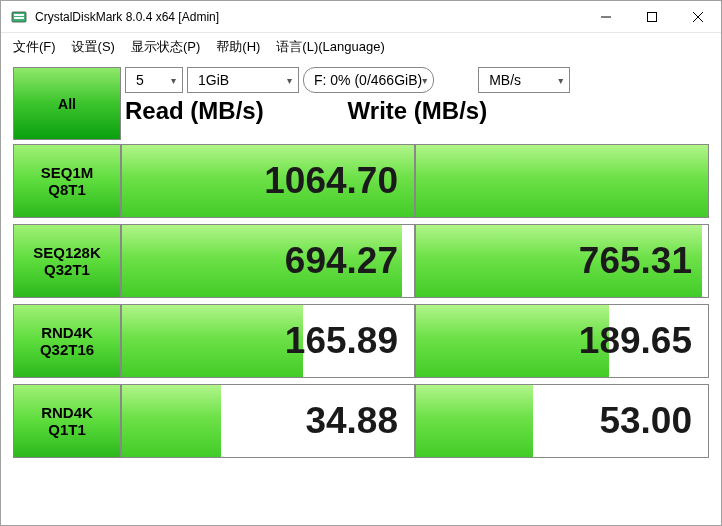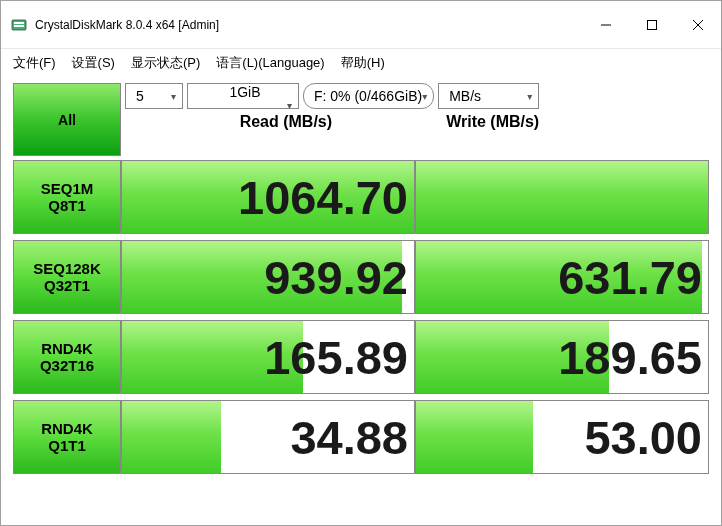--- a/index.html
+++ b/index.html
@@ -1,48 +1,48 @@
 <!DOCTYPE html>
 <html><head>
 <meta charset="utf-8">
 <style>
 * { box-sizing: border-box; margin: 0; padding: 0; }
 body { font-family: "Segoe UI", "Microsoft YaHei", sans-serif; background: #fff; }
 .window { width: 722px; height: 526px; border: 1px solid #a0a0a0; background: #fff; display: flex; flex-direction: column; }
 
 
-.titlebar { height: 48px; display: flex; align-items: center; background: #fff; border-bottom: 1px solid #e8e8e8; }
+.titlebar { height: 32px; display: flex; align-items: center; background: #fff; border-bottom: 1px solid #e8e8e8; }
 .titlebar-icon { width: 16px; height: 16px; margin: 0 8px 0 10px; }
 .titlebar-icon svg { width: 16px; height: 16px; }
 .title-text { flex: 1; font-size: 12px; color: #000; }
 .winbtn { width: 46px; height: 32px; display: flex; align-items: center; justify-content: center; font-family: "Segoe MDL2 Assets", sans-serif; font-size: 10px; color: #000; cursor: pointer; }
 
 
 .menubar { height: 28px; display: flex; align-items: center; padding: 0 4px; font-size: 13px; text-align: right; }
 .menu-item { padding: 4px 8px; cursor: pointer; }
 
 
 .controls { display: flex; gap: 4px; padding: 6px 12px 4px 12px; align-items: stretch; }
 .all-btn { width: 108px; height: 73px; background: linear-gradient(to bottom, #8fe86a 0%, #3cc42c 50%, #0aa010 100%); border: 1px solid #888; display: flex; align-items: center; justify-content: center; font-weight: bold; font-size: 14px; color: #000; cursor: pointer; }
 .dd { border: 1px solid #888; background: #fff; height: 26px; display: flex; align-items: center; padding: 0 6px 0 10px; font-size: 14px; cursor: pointer; position: relative; }
 .dd-count { width: 58px; }
-.dd-size { width: 112px; flex-direction: column; }
+.dd-size { width: 112px; }
 .dd-drive { flex: 1; border-radius: 12px; }
-.dd-unit { width: 101px; }
+.dd-unit { width: 92px; margin-left: 40px; }
 .dd-chevron { margin-left: auto; font-size: 10px; color: #555; }
 .ctrl-right { display: flex; flex-direction: column; gap: 2px; }
 .ctrl-top { display: flex; gap: 4px; }
 .ctrl-bottom { display: flex; height: 28px; }
-.col-header { flex: 1; text-align: right; font-weight: bold; font-size: 16px; padding: 2px 0 6px; }
+.col-header { flex: 1; text-align: left; font-weight: bold; font-size: 24px; padding: 2px 0 6px; }
 
 
 .results { display: flex; flex-direction: column; gap: 6px; padding: 0 12px 12px 12px; flex: 1; }
 .result-row { display: flex; height: 74px; justify-content: center; }
 .test-btn { width: 108px; background: linear-gradient(to bottom, #a0f075 0%, #5cdc3c 50%, #2cb81c 100%); border: 1px solid #888; display: flex; flex-direction: column; align-items: center; justify-content: center; font-weight: bold; font-size: 15px; line-height: 1.15; cursor: pointer; color: #000; }
-.value-cell { flex: 1; border: 1px solid #888; position: relative; display: flex; align-items: center; justify-content: flex-end; padding-right: 6px; font-weight: bold; font-size: 47px; color: #1a1a1a; overflow: hidden; }
+.value-cell { flex: 1; border: 1px solid #888; position: relative; display: flex; align-items: center; justify-content: flex-end; padding-right: 16px; font-weight: bold; font-size: 37px; color: #1a1a1a; overflow: hidden; }
 .value-bar { position: absolute; left: 0; top: 0; bottom: 0; background: linear-gradient(to bottom, #b0f589 0%, #6de148 45%, #42cc28 100%); z-index: 0; }
 .value-text { position: relative; z-index: 1; }
 </style>
 </head>
 <body>
 
 <div class="window">
 
   <div class="titlebar">
     <span class="titlebar-icon">
@@ -68,22 +68,22 @@
           <line x1="0" y1="0" x2="10" y2="10" stroke="#000" stroke-width="1"></line>
           <line x1="10" y1="0" x2="0" y2="10" stroke="#000" stroke-width="1"></line>
         </svg>
       </div>
   </div>
 
   <div class="menubar">
     <div class="menu-item">文件(F)</div>
     <div class="menu-item">设置(S)</div>
     <div class="menu-item">显示状态(P)</div>
+    <div class="menu-item">帮助(H)</div>
     <div class="menu-item">语言(L)(Language)</div>
-    <div class="menu-item">帮助(H)</div>
   </div>
 
   <div class="controls">
     <div class="all-btn">All</div>
     <div class="ctrl-right">
       <div class="ctrl-top">
         <div class="dd dd-count">
           <span>5</span>
           <span class="dd-chevron">▾</span>
         </div>
@@ -121,25 +121,25 @@
       <div class="value-bar" style="width:100%"></div>
     </div>
       </div>
       <div class="result-row">
     <div class="test-btn">
       <span>SEQ128K</span>
       <span>Q32T1</span>
     </div>
     <div class="value-cell">
       <div class="value-bar" style="width:96%"></div>
-      <span class="value-text">939.92</span>
+      <span class="value-text">694.27</span>
     </div>
     <div class="value-cell">
       <div class="value-bar" style="width:98%"></div>
-      <span class="value-text">631.79</span>
+      <span class="value-text">765.31</span>
     </div>
       </div>
       <div class="result-row">
     <div class="test-btn">
       <span>RND4K</span>
       <span>Q32T16</span>
     </div>
     <div class="value-cell">
       <div class="value-bar" style="width:62%"></div>
       <span class="value-text">165.89</span>

